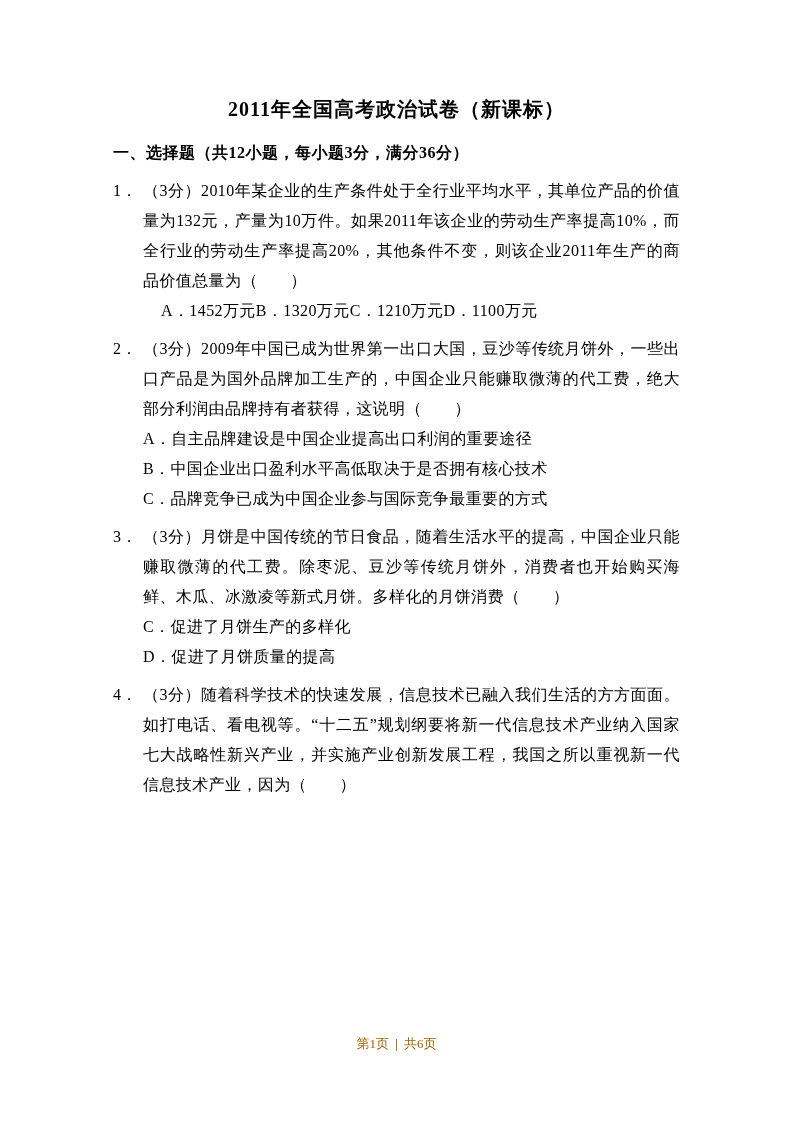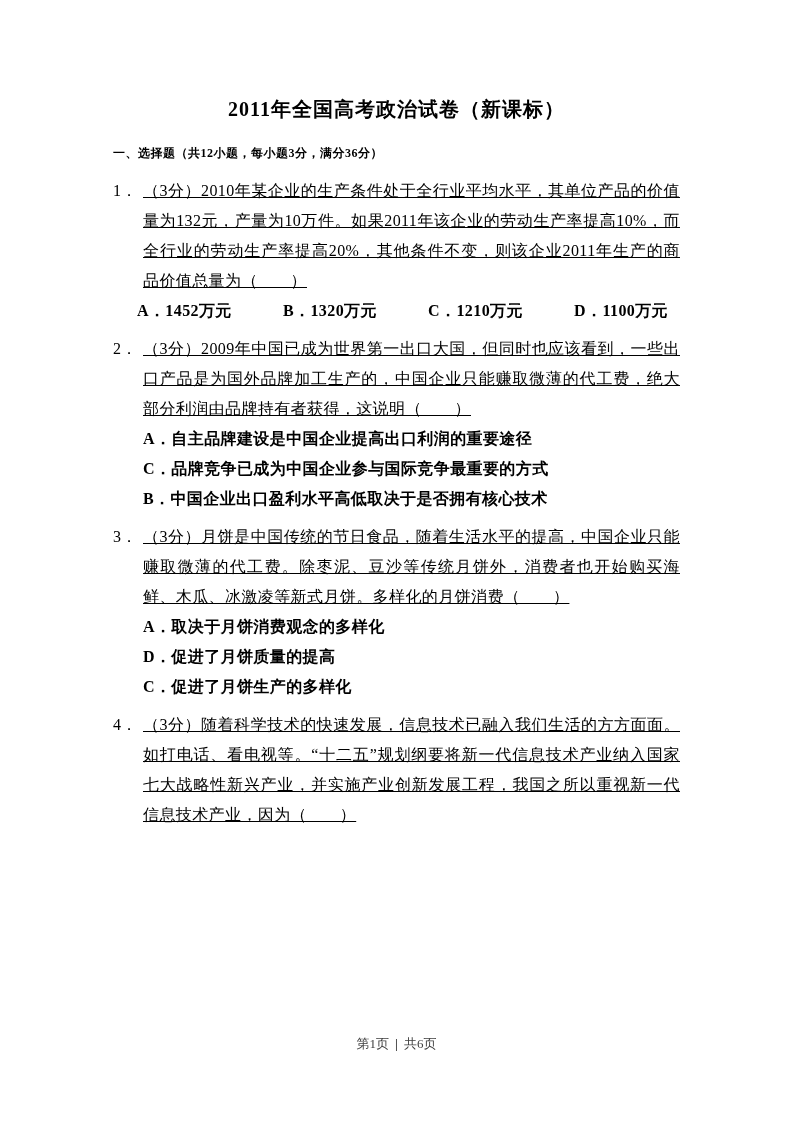--- a/index.html
+++ b/index.html
@@ -17,63 +17,61 @@
     margin: 0;
     padding-top: 96px;
     text-align: center;
     font-size: 20px;
     font-weight: bold;
     letter-spacing: 1px;
     line-height: 26px;
   }
   .section-heading {
     margin: 20px 113px 0 113px;
-    font-size: 12px;
+    font-size: 16px;
     font-weight: bold;
     letter-spacing: 0.5px;
     line-height: 22px;
   }
   .question { margin: 8px 113px 0 113px; }
   .question.first { margin-top: 12px; }
   .q-row { display: flex; align-items: flex-start; }
   .q-num {
     flex: 0 0 30px;
     line-height: 30px;
   }
   .q-stem {
     flex: 1;
     margin: 0;
     line-height: 30px;
     text-align: justify;
     letter-spacing: 0.4px;
-    text-decoration: underline;
   }
   .q-options-inline {
     display: flex;
-    justify-content: space-between;
-    margin-left: 24px;
+    justify-content: flex-start;
+    margin-left: 48px;
     padding-right: 12px;
     line-height: 30px;
     letter-spacing: 0.4px;
-    font-weight: bold;
   }
-  .q-options { margin-left: 30px; font-weight: bold; }
+  .q-options { margin-left: 30px; }
   .opt-line {
     margin: 0;
     line-height: 30px;
     letter-spacing: 0.4px;
   }
   .footer {
     position: absolute;
     top: 1034px;
     left: 0;
     right: 0;
     text-align: center;
     font-size: 13px;
-    color: #404040;
+    color: #a16207;
     line-height: 20px;
   }
   .footer .sep { font-weight: bold; padding: 0 6px; }
 </style>
 </head>
 <body>
 
 <div class="page">
 
   <h1 class="title">2011年全国高考政治试卷（新课标）</h1>
@@ -89,38 +87,37 @@
       <span class="opt">A．1452万元</span>
       <span class="opt">B．1320万元</span>
       <span class="opt">C．1210万元</span>
       <span class="opt">D．1100万元</span>
     </div>
   </div>
 
   <div class="question">
     <div class="q-row">
       <span class="q-num">2．</span>
-      <p class="q-stem">（3分）2009年中国已成为世界第一出口大国，但同时也应该看到，一些出口产品是为国外品牌加工生产的，中国企业只能赚取微薄的代工费，绝大部分利润由品牌持有者获得，这说明（　　）</p>
+      <p class="q-stem">（3分）2009年中国已成为世界第一出口大国，豆沙等传统月饼外，一些出口产品是为国外品牌加工生产的，中国企业只能赚取微薄的代工费，绝大部分利润由品牌持有者获得，这说明（　　）</p>
     </div>
     <div class="q-options">
       <p class="opt-line">A．自主品牌建设是中国企业提高出口利润的重要途径</p>
+      <p class="opt-line">B．中国企业出口盈利水平高低取决于是否拥有核心技术</p>
       <p class="opt-line">C．品牌竞争已成为中国企业参与国际竞争最重要的方式</p>
-      <p class="opt-line">B．中国企业出口盈利水平高低取决于是否拥有核心技术</p>
     </div>
   </div>
 
   <div class="question">
     <div class="q-row">
       <span class="q-num">3．</span>
       <p class="q-stem">（3分）月饼是中国传统的节日食品，随着生活水平的提高，中国企业只能赚取微薄的代工费。除枣泥、豆沙等传统月饼外，消费者也开始购买海鲜、木瓜、冰激凌等新式月饼。多样化的月饼消费（　　）</p>
     </div>
     <div class="q-options">
-      <p class="opt-line">A．取决于月饼消费观念的多样化</p>
+      <p class="opt-line">C．促进了月饼生产的多样化</p>
       <p class="opt-line">D．促进了月饼质量的提高</p>
-      <p class="opt-line">C．促进了月饼生产的多样化</p>
     </div>
   </div>
 
   <div class="question">
     <div class="q-row">
       <span class="q-num">4．</span>
       <p class="q-stem">（3分）随着科学技术的快速发展，信息技术已融入我们生活的方方面面。如打电话、看电视等。“十二五”规划纲要将新一代信息技术产业纳入国家七大战略性新兴产业，并实施产业创新发展工程，我国之所以重视新一代信息技术产业，因为（　　）</p>
     </div>
   </div>
 

